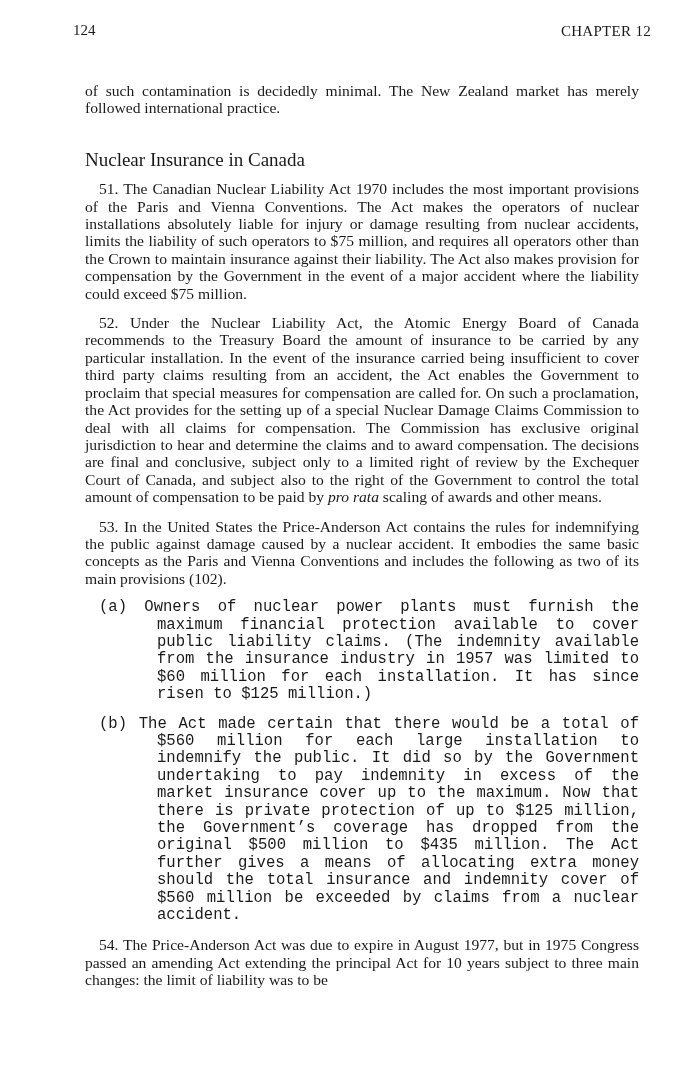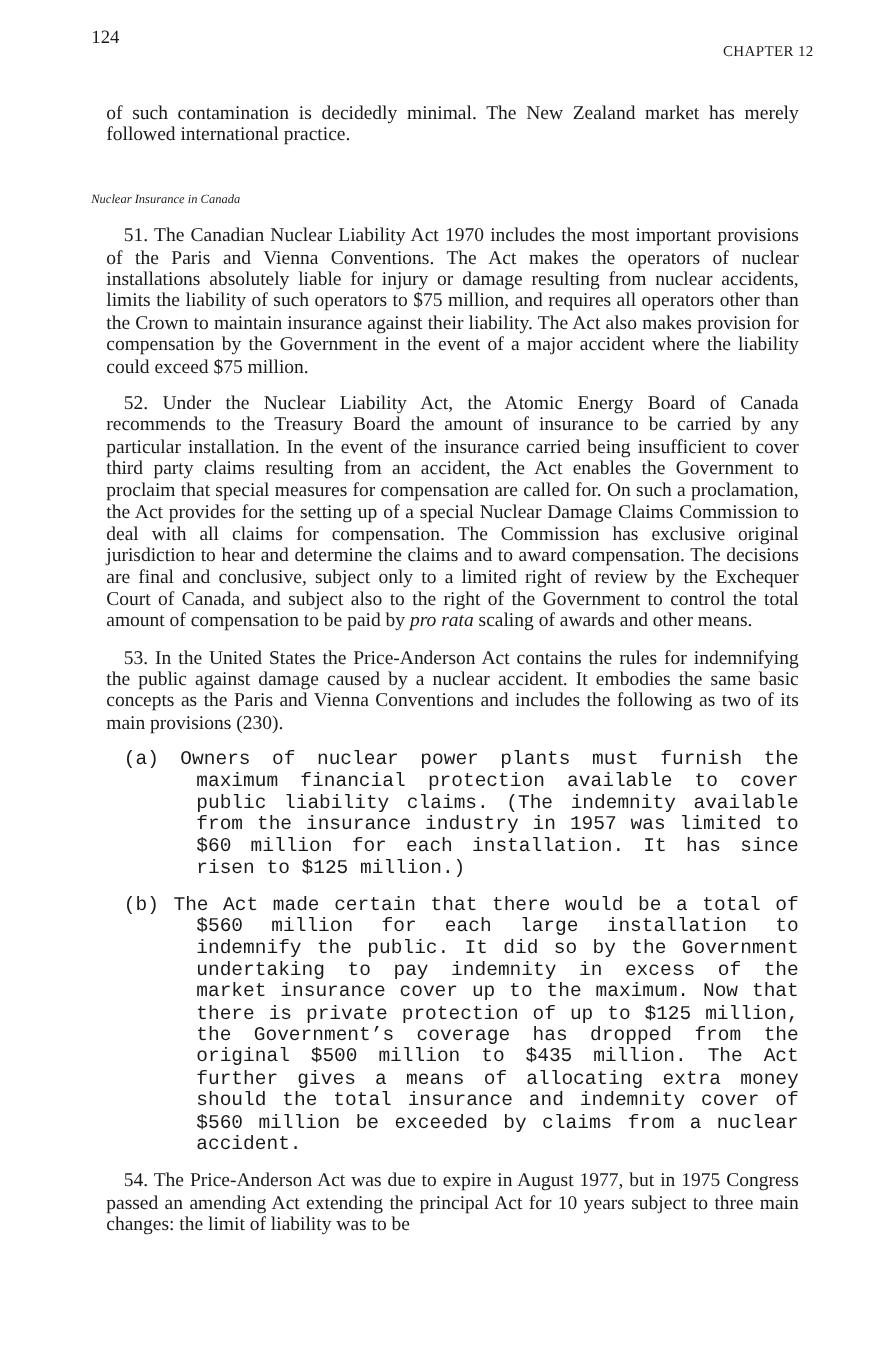--- a/index.html
+++ b/index.html
@@ -1,25 +1,25 @@
 <!DOCTYPE html>
 <html><head>
 <meta charset="utf-8">
 <style>
   html, body { margin: 0; padding: 0; background: #ffffff; }
   body { width: 700px; height: 1092px; position: relative; overflow: hidden;
          font-family: "Liberation Serif", "DejaVu Serif", serif; color: #1a1a1a; }
   .page { position: absolute; left: 73px; top: 0; width: 578px; }
   .running-head { position: absolute; top: 22px; left: 0; width: 578px; height: 20px; font-size: 15px; }
   .page-number { position: absolute; left: 0; top: 0; }
-  .chapter-label { position: absolute; right: 0; top: 12px; font-size: 12px; letter-spacing: 0.3px; }
+  .chapter-label { position: absolute; right: 0; top: 1px; font-size: 15px; letter-spacing: 0.3px; }
   .body { position: absolute; top: 70px; left: 0; width: 578px; font-size: 15.6px; line-height: 17.4px; }
   p { margin: 12px; text-align: justify; }
   .indent { text-indent: 14px; }
-  .heading { font-style: italic; font-size: 10px; margin: 0; }
+  .heading { font-size: 19px; margin: 12px; }
   .h1 { margin-top: 34px; margin-bottom: 1px; }
   .h2 { margin-top: 33px; margin-bottom: 1px; }
   .item { padding-left: 72px; text-indent: -58px; text-align: justify; font-family: Liberation Mono, monospace; }
   .item + .item { margin-top: 1px; }
   em { font-style: italic; }
 </style>
 </head>
 <body>
 
 <div class="page">
@@ -28,20 +28,20 @@
     <span class="chapter-label">CHAPTER 12</span>
   </div>
 
   <div class="body">
     <p>of such contamination is decidedly minimal. The New Zealand market has merely followed international practice.</p>
 
     <p class="heading h1">Nuclear Insurance in Canada</p>
     <p class="indent">51. The Canadian Nuclear Liability Act 1970 includes the most important provisions of the Paris and Vienna Conventions. The Act makes the operators of nuclear installations absolutely liable for injury or damage resulting from nuclear accidents, limits the liability of such operators to $75 million, and requires all operators other than the Crown to maintain insurance against their liability. The Act also makes provision for compensation by the Government in the event of a major accident where the liability could exceed $75 million.</p>
     <p class="indent"><span>52. Under the Nuclear Liability Act, the Atomic Energy Board of Canada recommends to the Treasury Board the amount of insurance to be carried by any particular installation. In the event of the insurance carried being insufficient to cover third party claims resulting from an accident, the Act enables the Government to proclaim that special measures for compensation are called for. On such a proclamation, the Act provides for the setting up of a special Nuclear Damage Claims Commission to deal with all claims for compensation. The Commission has exclusive original jurisdiction to hear and determine the claims and to award compensation. The decisions are final and conclusive, subject only to a limited right of review by the Exchequer Court of Canada, and subject also to the right of the Government to control the total amount of compensation to be paid by </span><em>pro rata</em><span> scaling of awards and other means.</span></p>
 
-    <p class="indent">53. In the United States the Price-Anderson Act contains the rules for indemnifying the public against damage caused by a nuclear accident. It embodies the same basic concepts as the Paris and Vienna Conventions and includes the following as two of its main provisions (230).</p>
+    <p class="indent">53. In the United States the Price-Anderson Act contains the rules for indemnifying the public against damage caused by a nuclear accident. It embodies the same basic concepts as the Paris and Vienna Conventions and includes the following as two of its main provisions (102).</p>
 
     <p class="item"><span>(a)</span> <span>Owners of nuclear power plants must furnish the maximum financial protection available to cover public liability claims. (The indemnity available from the insurance industry in 1957 was limited to $60 million for each installation. It has since risen to $125 million.)</span></p>
     <p class="item"><span>(b)</span> <span>The Act made certain that there would be a total of $560 million for each large installation to indemnify the public. It did so by the Government undertaking to pay indemnity in excess of the market insurance cover up to the maximum. Now that there is private protection of up to $125 million, the Government’s coverage has dropped from the original $500 million to $435 million. The Act further gives a means of allocating extra money should the total insurance and indemnity cover of $560 million be exceeded by claims from a nuclear accident.</span></p>
 
     <p class="indent">54. The Price-Anderson Act was due to expire in August 1977, but in 1975 Congress passed an amending Act extending the principal Act for 10 years subject to three main changes: the limit of liability was to be</p>
   </div>
 </div>
 
 </body></html>

